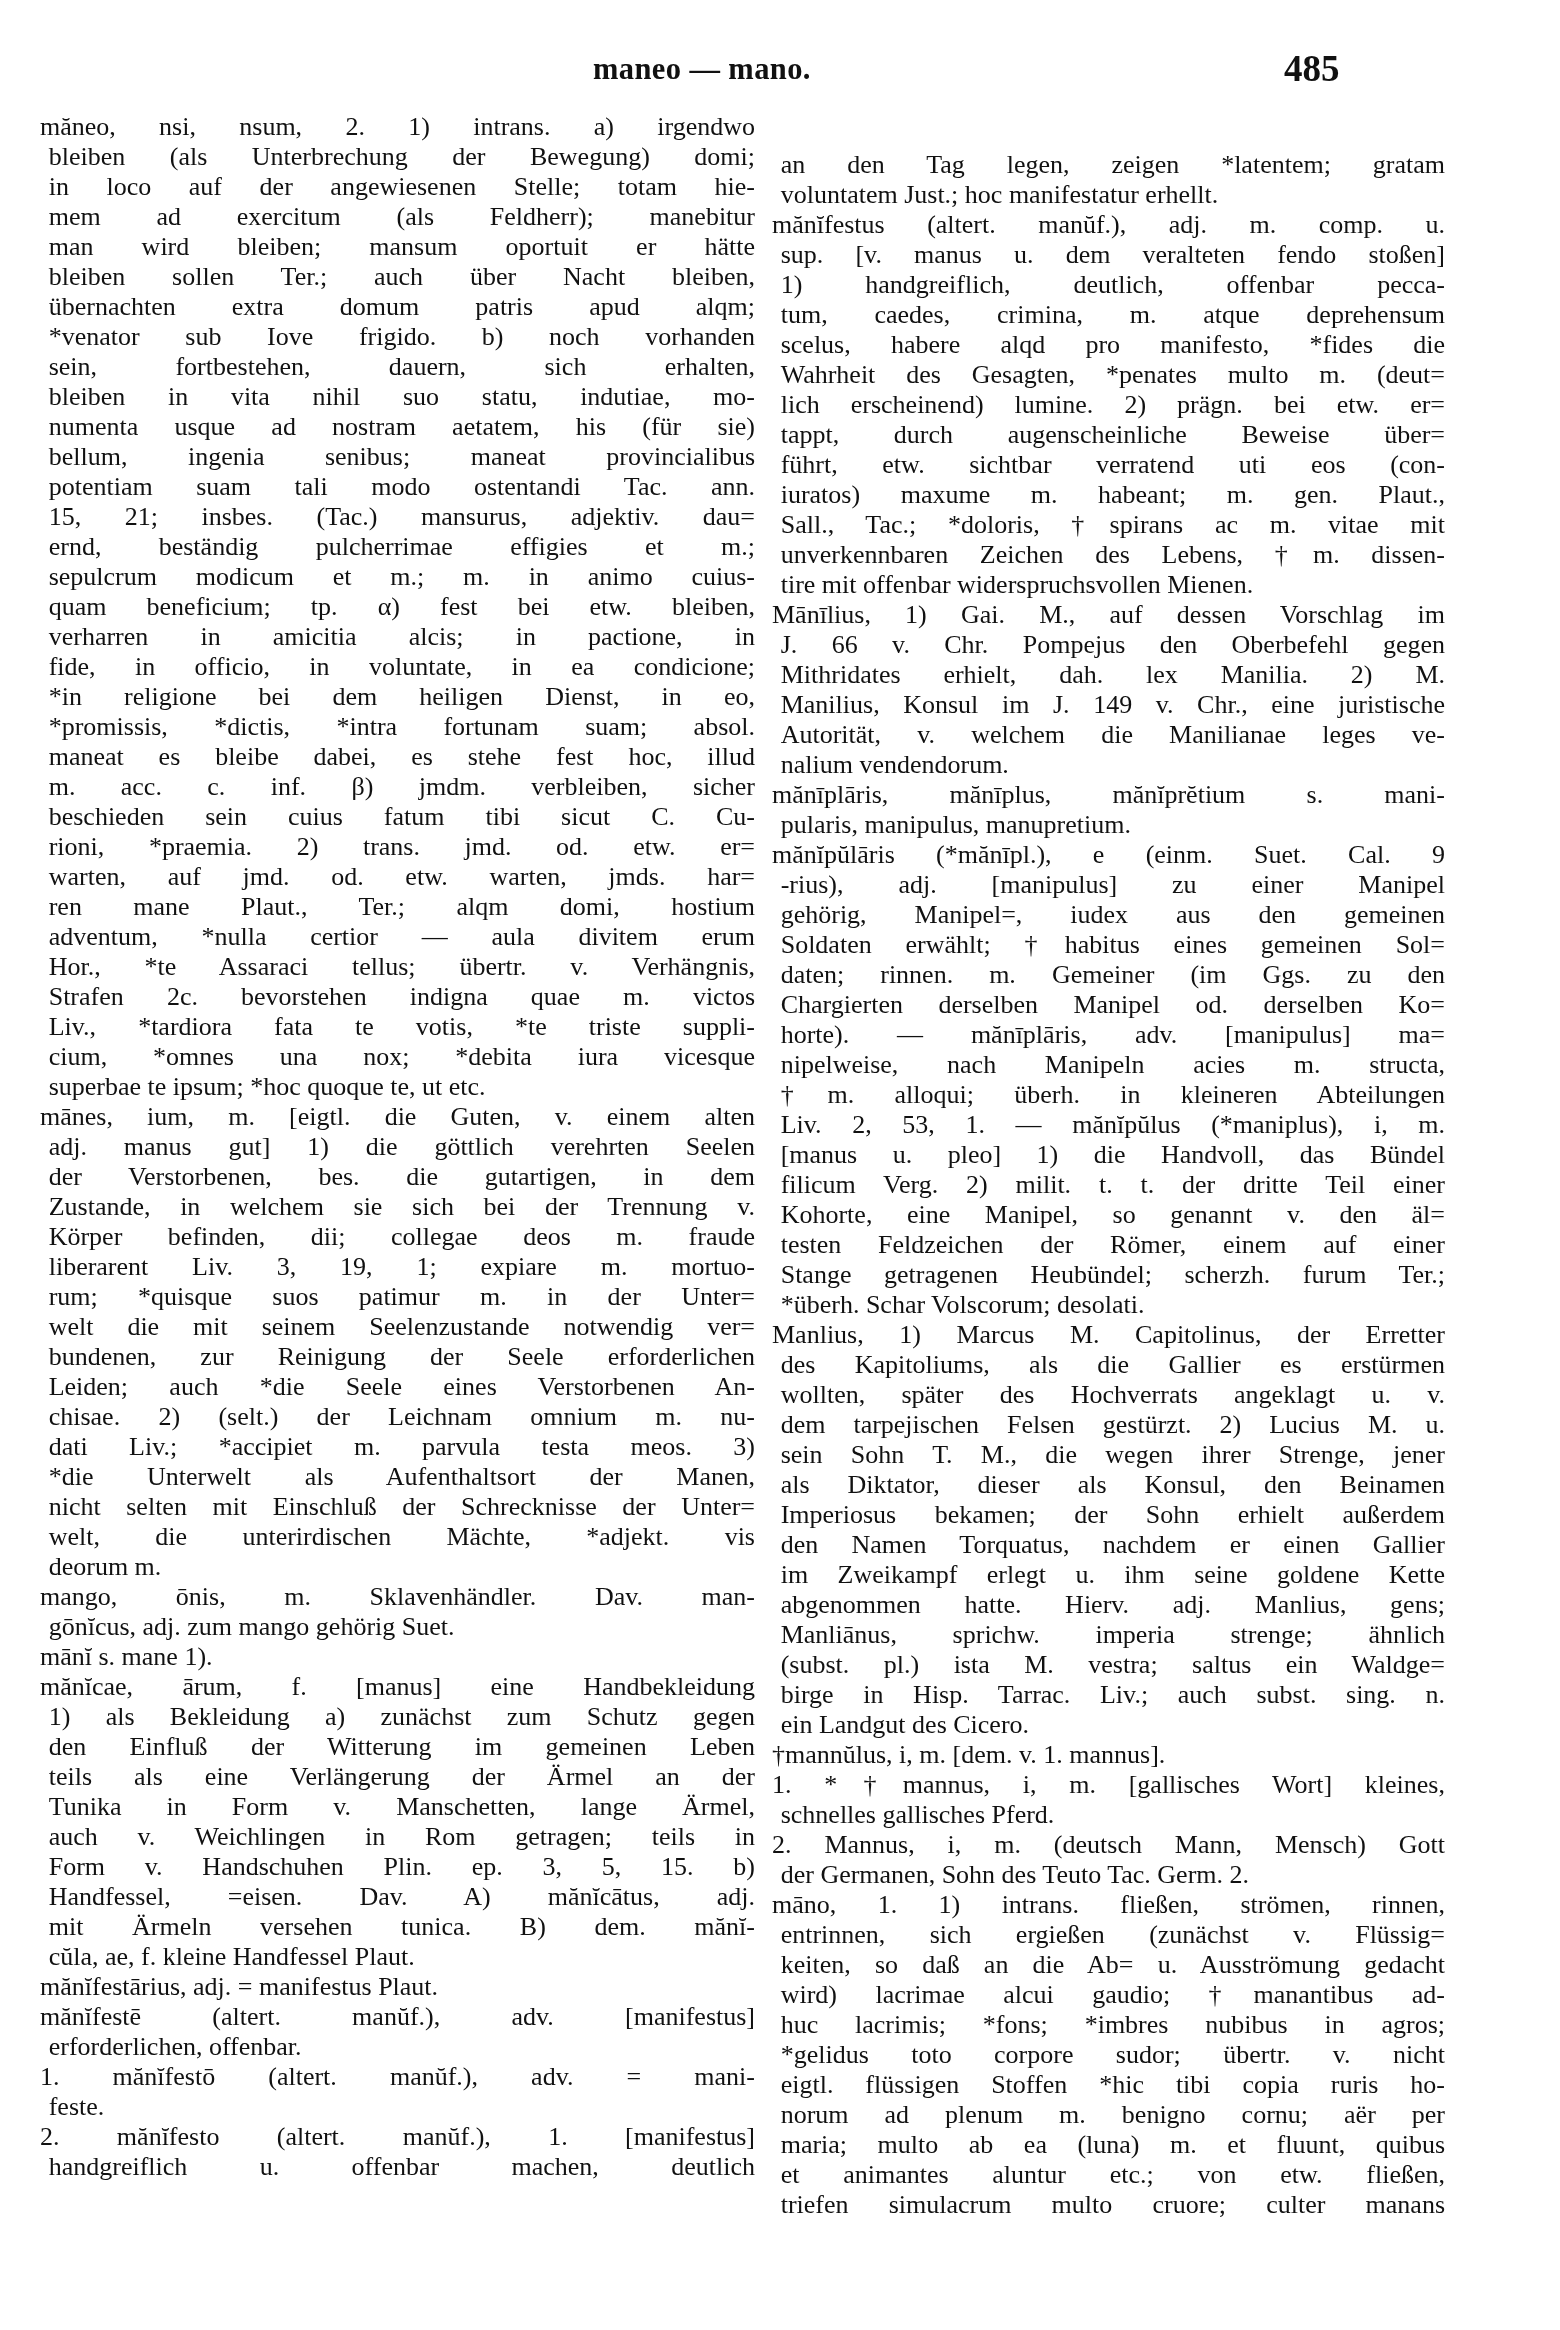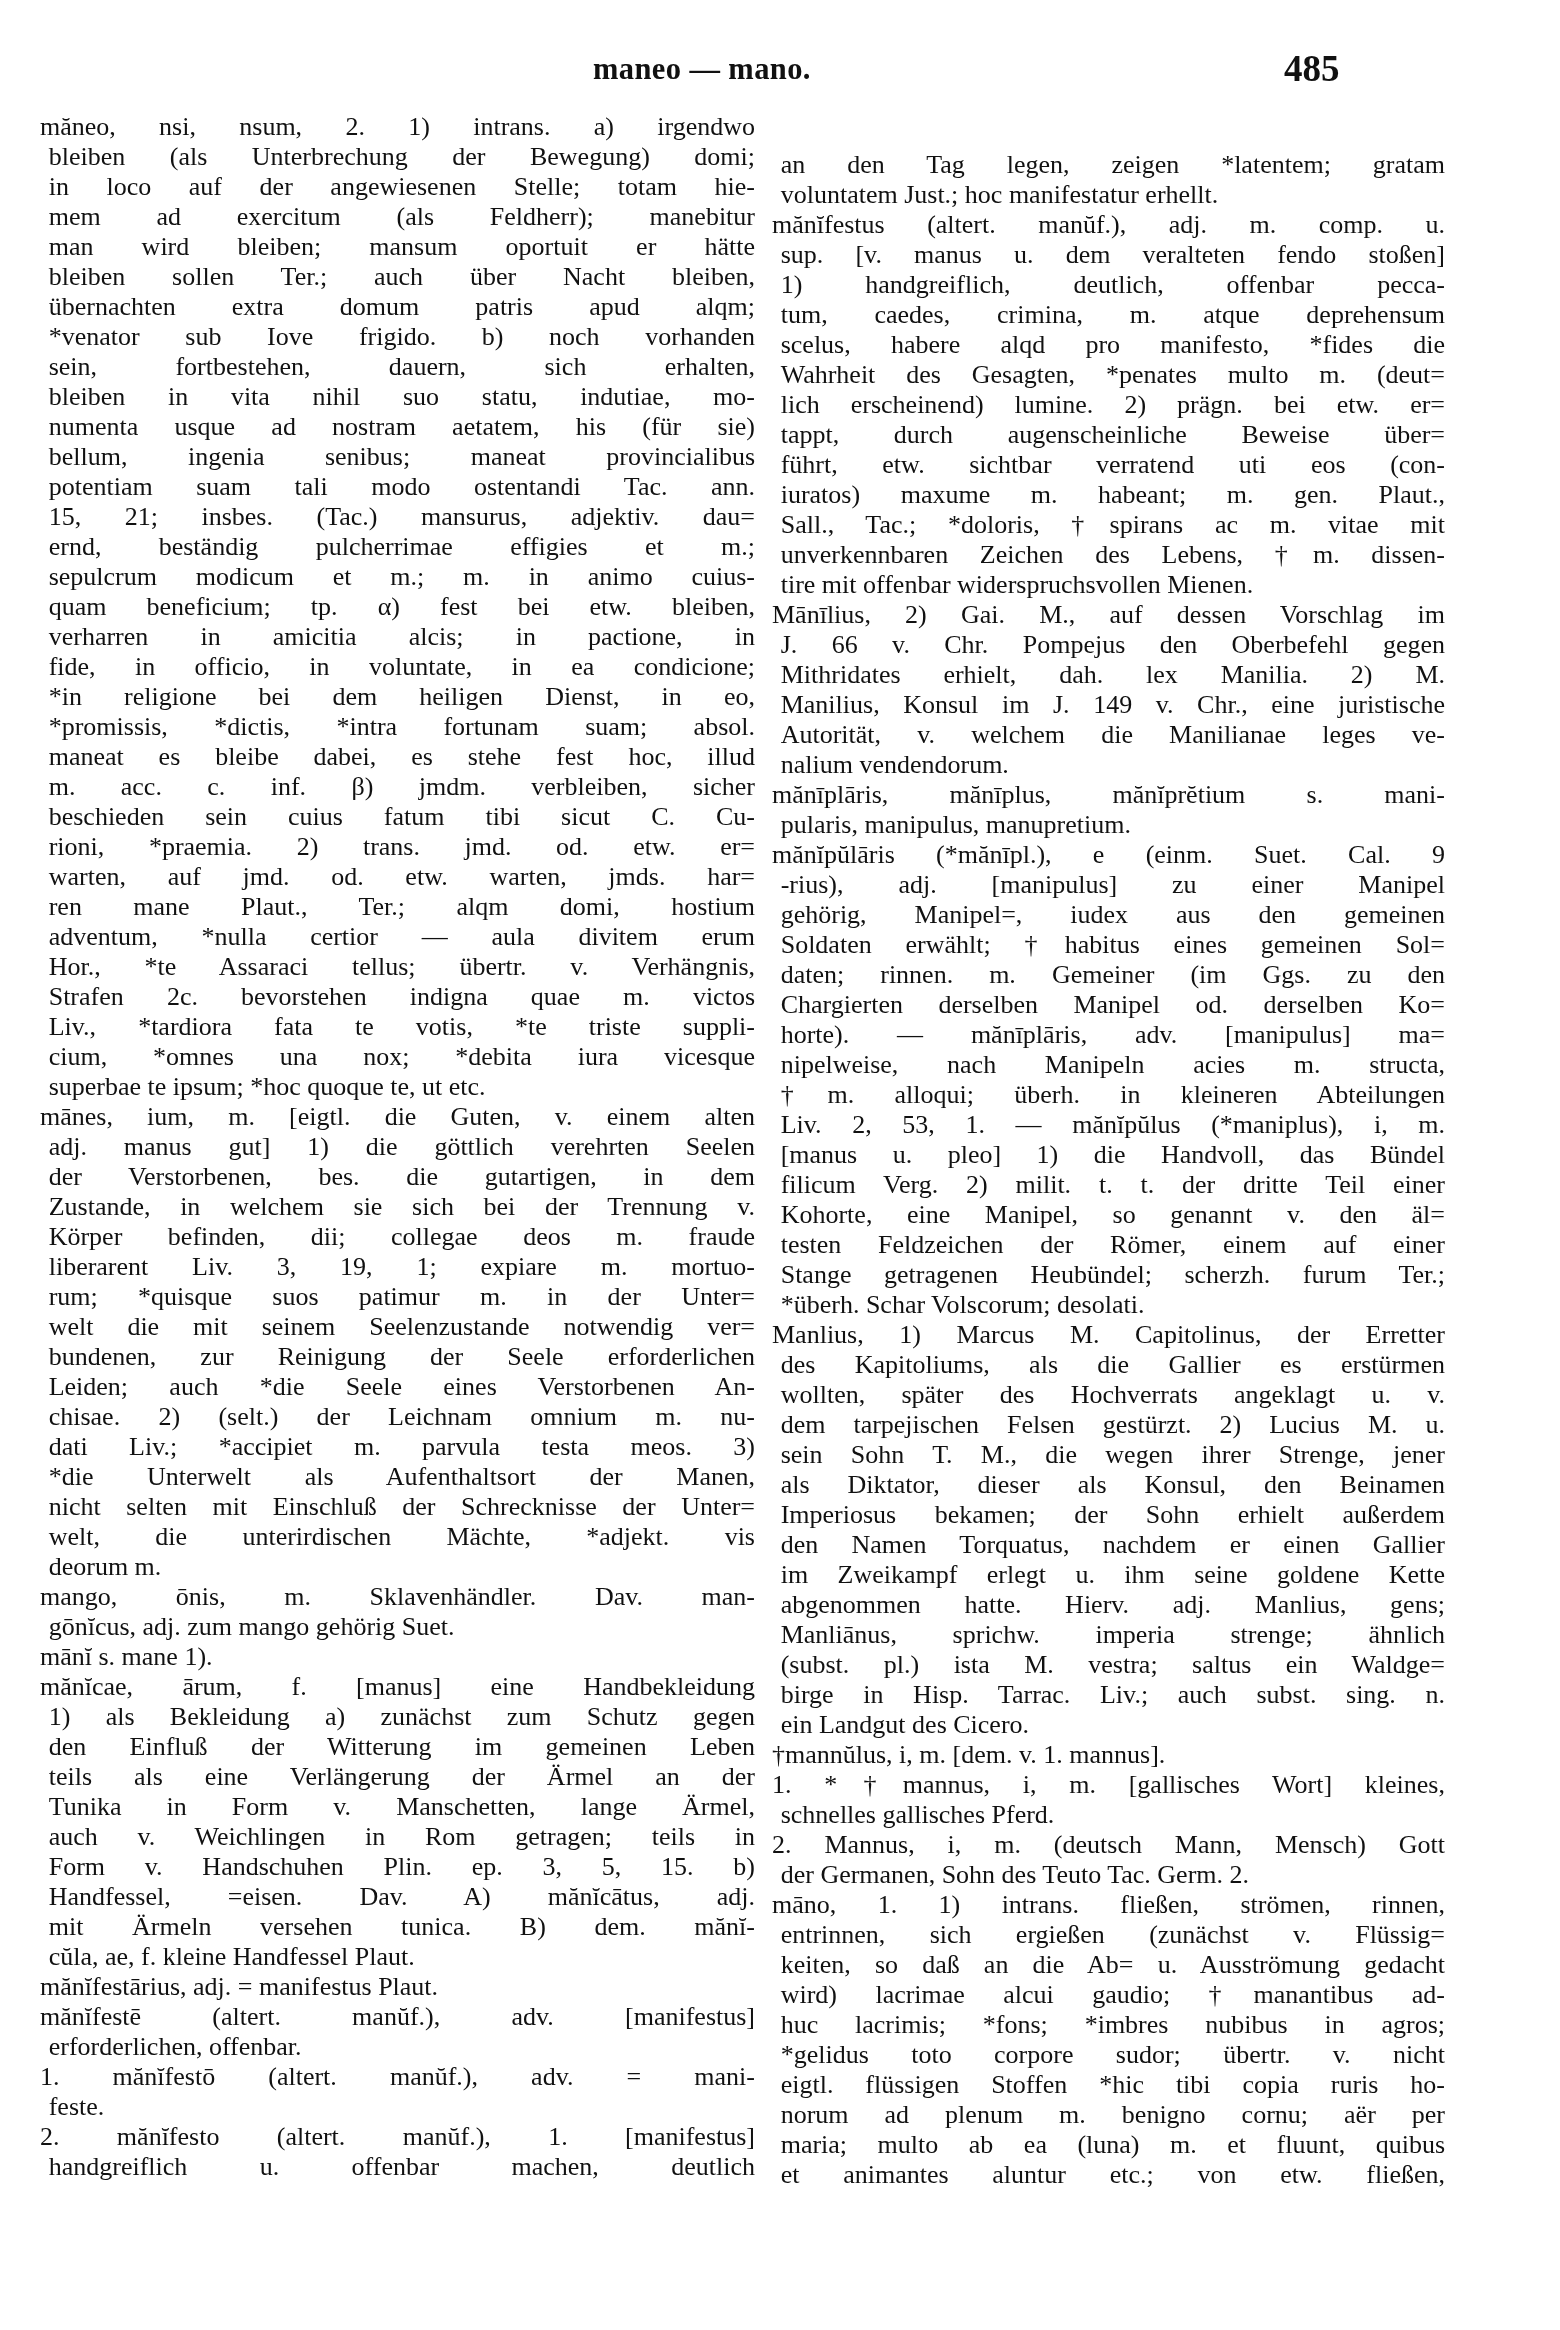--- a/index.html
+++ b/index.html
@@ -104,21 +104,21 @@
     <div class="line ind">tum, caedes, crimina, m. atque deprehensum</div>
     <div class="line ind">scelus, habere alqd pro manifesto, *fides die</div>
     <div class="line ind">Wahrheit des Gesagten, *penates multo m. (deut=</div>
     <div class="line ind">lich erscheinend) lumine.  2) prägn. bei etw. er=</div>
     <div class="line ind">tappt, durch augenscheinliche Beweise über=</div>
     <div class="line ind">führt, etw. sichtbar verratend uti eos (con-</div>
     <div class="line ind">iuratos) maxume m. habeant; m. gen. Plaut.,</div>
     <div class="line ind">Sall., Tac.; *doloris, †spirans ac m. vitae mit</div>
     <div class="line ind">unverkennbaren Zeichen des Lebens, †m. dissen-</div>
     <div class="line ind last">tire mit offenbar widerspruchsvollen Mienen.</div>
-    <div class="line hang">Mānīlius, 2) Gai. M., auf dessen Vorschlag im</div>
+    <div class="line hang">Mānīlius, 1) Gai. M., auf dessen Vorschlag im</div>
     <div class="line ind">J. 66 v. Chr. Pompejus den Oberbefehl gegen</div>
     <div class="line ind">Mithridates erhielt, dah. lex Manilia.  2) M.</div>
     <div class="line ind">Manilius, Konsul im J. 149 v. Chr., eine juristische</div>
     <div class="line ind">Autorität, v. welchem die Manilianae leges ve-</div>
     <div class="line ind last">nalium vendendorum.</div>
     <div class="line hang">mănīplāris, mănīplus, mănĭprĕtium s. mani-</div>
     <div class="line ind last">pularis, manipulus, manupretium.</div>
     <div class="line hang">mănĭpŭlāris (*mănīpl.), e (einm. Suet. Cal. 9</div>
     <div class="line ind">-rius), adj. [manipulus] zu einer Manipel</div>
     <div class="line ind">gehörig, Manipel=, iudex aus den gemeinen</div>
@@ -157,14 +157,15 @@
     <div class="line hang">māno, 1. 1) intrans. fließen, strömen, rinnen,</div>
     <div class="line ind">entrinnen, sich ergießen (zunächst v. Flüssig=</div>
     <div class="line ind">keiten, so daß an die Ab= u. Ausströmung gedacht</div>
     <div class="line ind">wird) lacrimae alcui gaudio; †manantibus ad-</div>
     <div class="line ind">huc lacrimis; *fons; *imbres nubibus in agros;</div>
     <div class="line ind">*gelidus toto corpore sudor; übertr. v. nicht</div>
     <div class="line ind">eigtl. flüssigen Stoffen *hic tibi copia ruris ho-</div>
     <div class="line ind">norum ad plenum m. benigno cornu; aër per</div>
     <div class="line ind">maria; multo ab ea (luna) m. et fluunt, quibus</div>
     <div class="line ind">et animantes aluntur etc.; von etw. fließen,</div>
+    <div class="line ind">triefen simulacrum multo cruore; culter manans</div>
   </div>
 
 
 </body></html>

